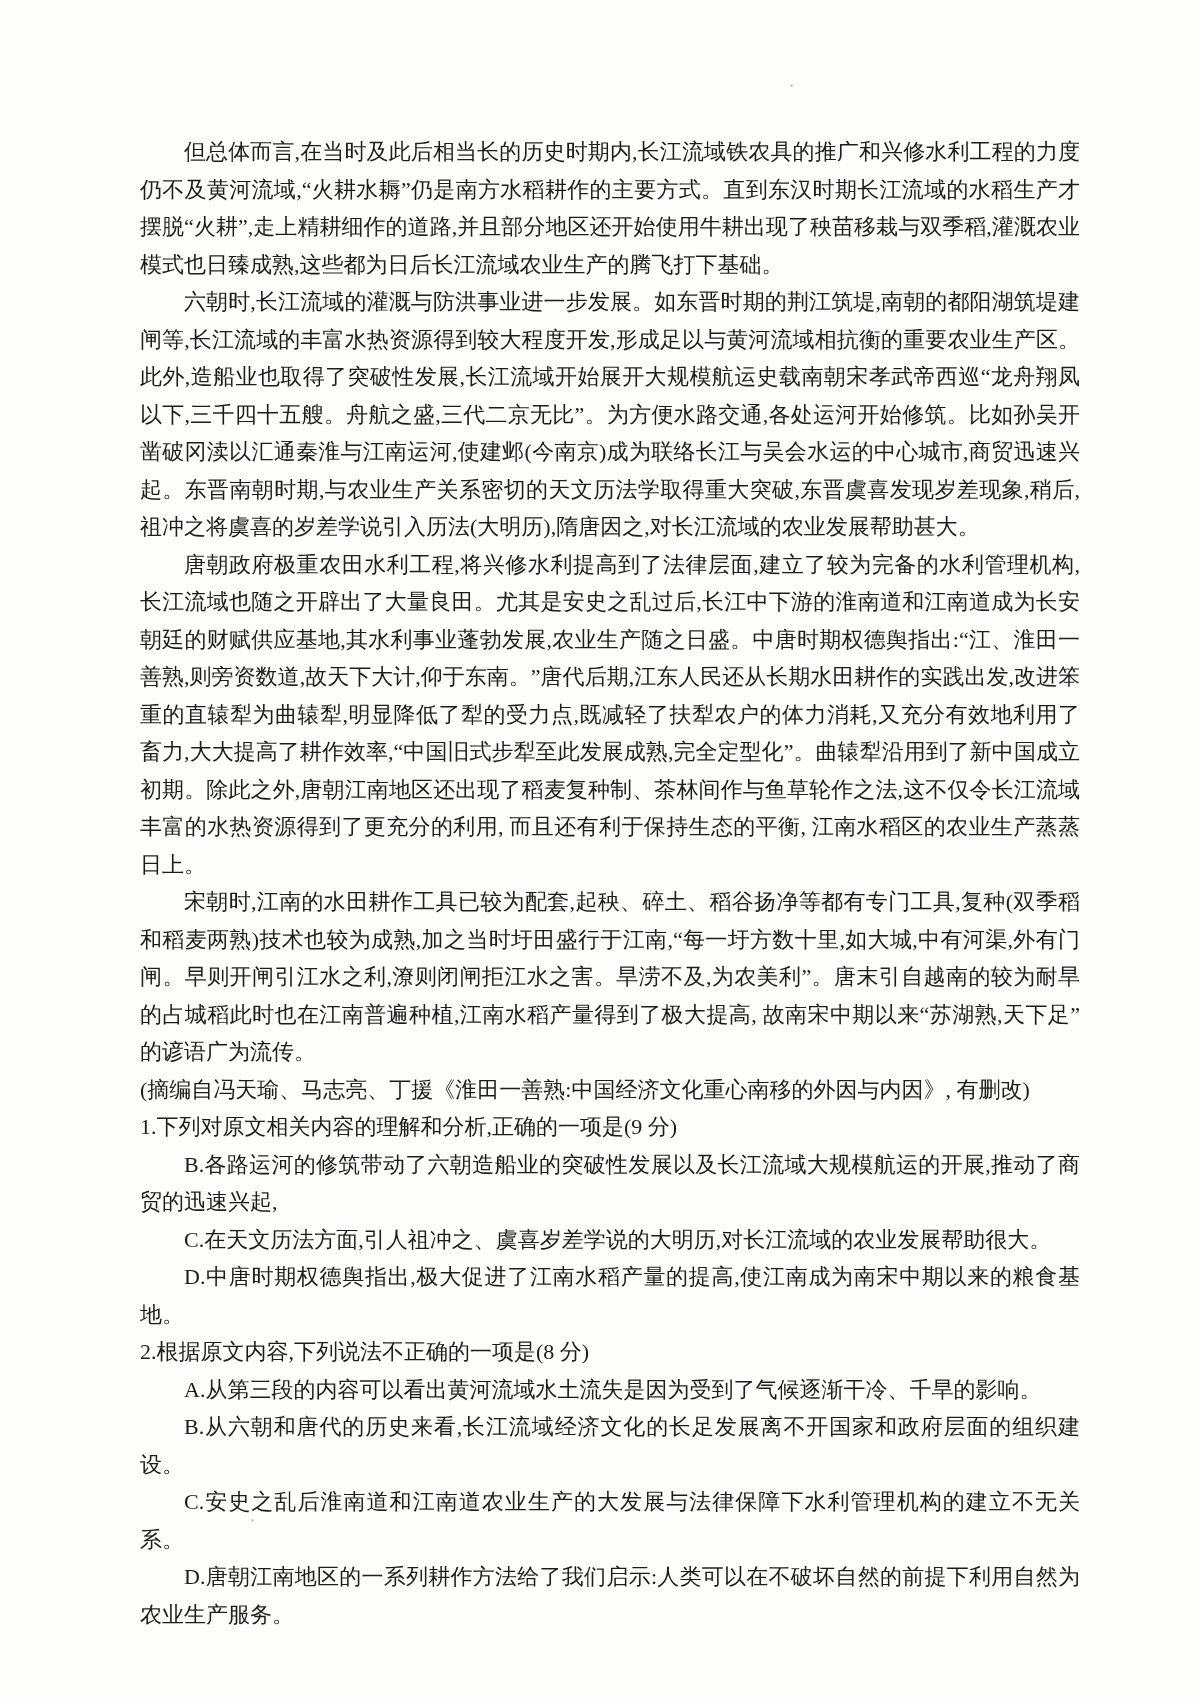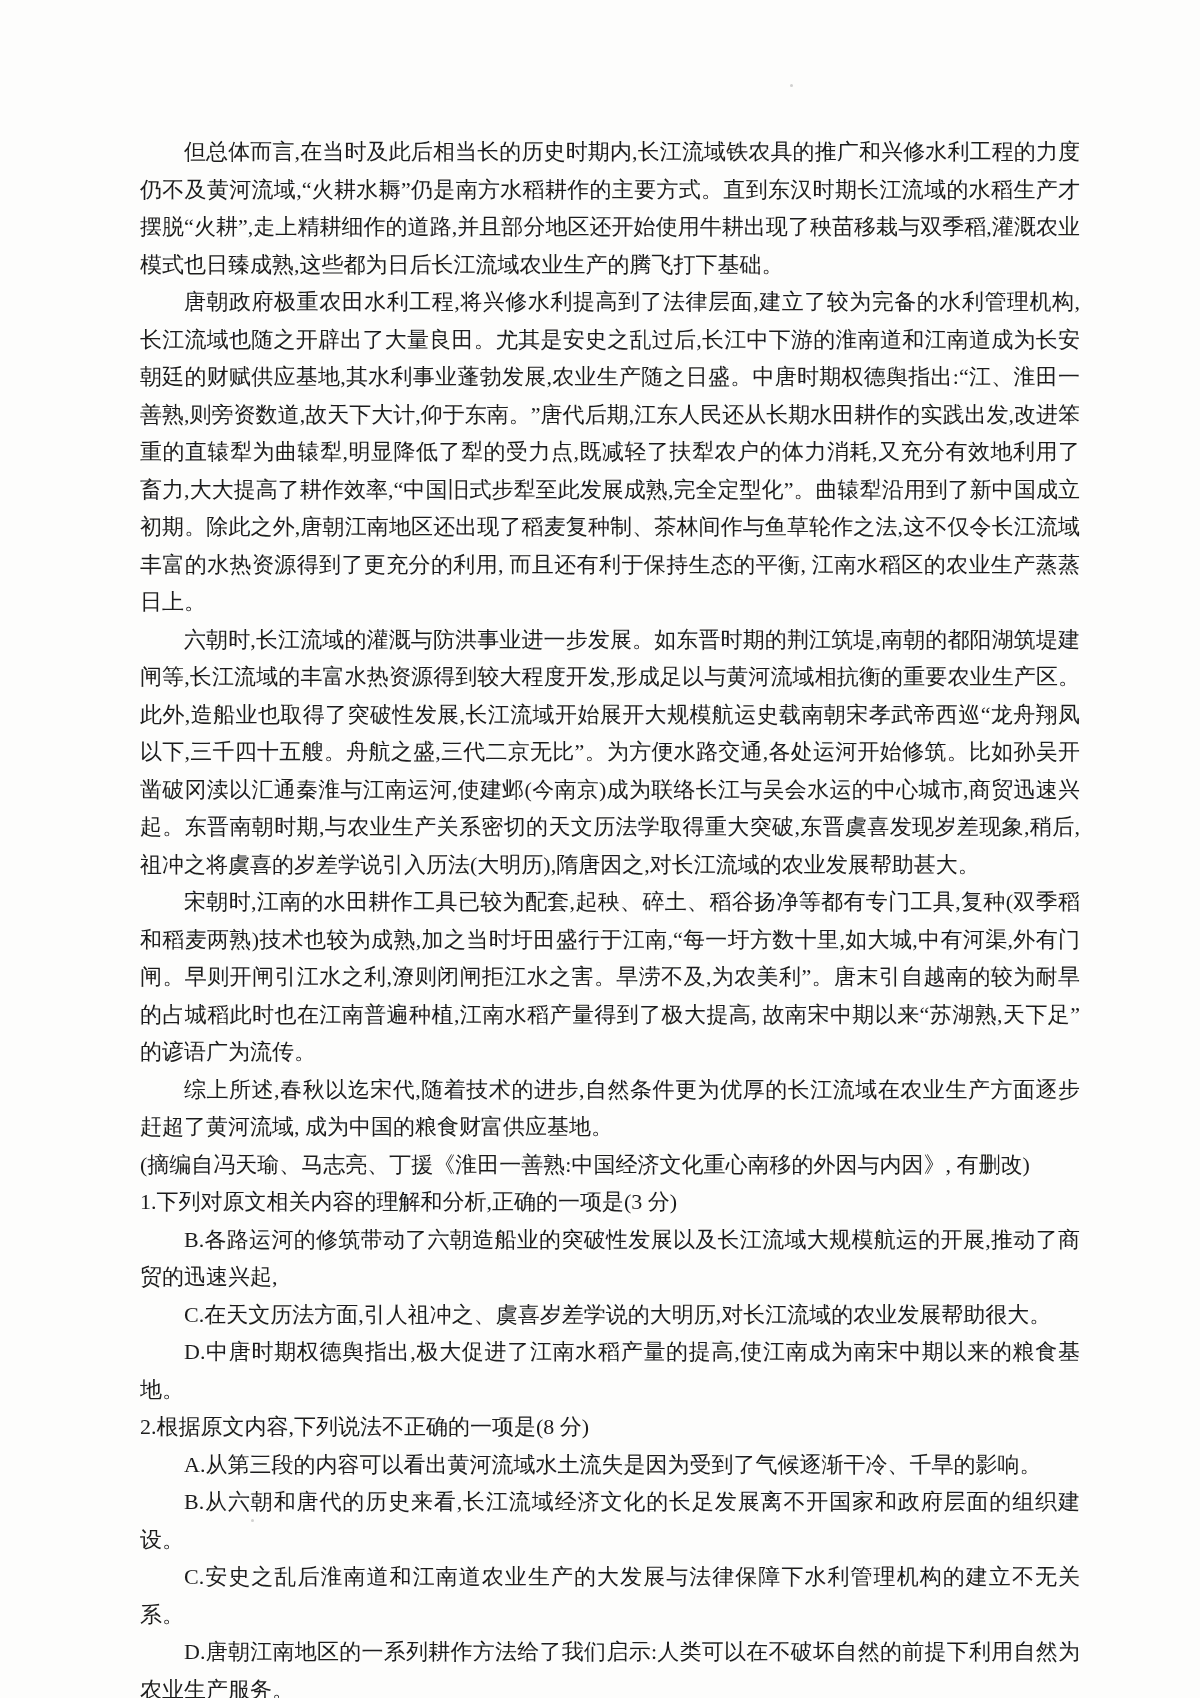--- a/index.html
+++ b/index.html
@@ -59,29 +59,28 @@
 </style>
 </head>
 <body>
 
 <div class="page">
   <span class="speck speck-top"></span>
   <span class="speck speck-bottom"></span>
 
   <div class="article">
     <p class="para">但总体而言,在当时及此后相当长的历史时期内,长江流域铁农具的推广和兴修水利工程的力度仍不及黄河流域,“火耕水耨”仍是南方水稻耕作的主要方式。直到东汉时期长江流域的水稻生产才摆脱“火耕”,走上精耕细作的道路,并且部分地区还开始使用牛耕出现了秧苗移栽与双季稻,灌溉农业模式也日臻成熟,这些都为日后长江流域农业生产的腾飞打下基础。</p>
+    <p class="para">六朝时,长江流域的灌溉与防洪事业进一步发展。如东晋时期的荆江筑堤,南朝的都阳湖筑堤建闸等,长江流域的丰富水热资源得到较大程度开发,形成足以与黄河流域相抗衡的重要农业生产区。此外,造船业也取得了突破性发展,长江流域开始展开大规模航运史载南朝宋孝武帝西巡“龙舟翔凤以下,三千四十五艘。舟航之盛,三代二京无比”。为方便水路交通,各处运河开始修筑。比如孙吴开凿破冈渎以汇通秦淮与江南运河,使建邺(今南京)成为联络长江与吴会水运的中心城市,商贸迅速兴起。东晋南朝时期,与农业生产关系密切的天文历法学取得重大突破,东晋虞喜发现岁差现象,稍后,祖冲之将虞喜的岁差学说引入历法(大明历),隋唐因之,对长江流域的农业发展帮助甚大。</p>
     <p class="para">唐朝政府极重农田水利工程,将兴修水利提高到了法律层面,建立了较为完备的水利管理机构,长江流域也随之开辟出了大量良田。尤其是安史之乱过后,长江中下游的淮南道和江南道成为长安朝廷的财赋供应基地,其水利事业蓬勃发展,农业生产随之日盛。中唐时期权德舆指出:“江、淮田一善熟,则旁资数道,故天下大计,仰于东南。”唐代后期,江东人民还从长期水田耕作的实践出发,改进笨重的直辕犁为曲辕犁,明显降低了犁的受力点,既减轻了扶犁农户的体力消耗,又充分有效地利用了畜力,大大提高了耕作效率,“中国旧式步犁至此发展成熟,完全定型化”。曲辕犁沿用到了新中国成立初期。除此之外,唐朝江南地区还出现了稻麦复种制、茶林间作与鱼草轮作之法,这不仅令长江流域丰富的水热资源得到了更充分的利用,  而且还有利于保持生态的平衡,  江南水稻区的农业生产蒸蒸日上。</p>
-    <p class="para">六朝时,长江流域的灌溉与防洪事业进一步发展。如东晋时期的荆江筑堤,南朝的都阳湖筑堤建闸等,长江流域的丰富水热资源得到较大程度开发,形成足以与黄河流域相抗衡的重要农业生产区。此外,造船业也取得了突破性发展,长江流域开始展开大规模航运史载南朝宋孝武帝西巡“龙舟翔凤以下,三千四十五艘。舟航之盛,三代二京无比”。为方便水路交通,各处运河开始修筑。比如孙吴开凿破冈渎以汇通秦淮与江南运河,使建邺(今南京)成为联络长江与吴会水运的中心城市,商贸迅速兴起。东晋南朝时期,与农业生产关系密切的天文历法学取得重大突破,东晋虞喜发现岁差现象,稍后,祖冲之将虞喜的岁差学说引入历法(大明历),隋唐因之,对长江流域的农业发展帮助甚大。</p>
     <p class="para">宋朝时,江南的水田耕作工具已较为配套,起秧、碎土、稻谷扬净等都有专门工具,复种(双季稻和稻麦两熟)技术也较为成熟,加之当时圩田盛行于江南,“每一圩方数十里,如大城,中有河渠,外有门闸。早则开闸引江水之利,潦则闭闸拒江水之害。旱涝不及,为农美利”。唐末引自越南的较为耐旱的占城稻此时也在江南普遍种植,江南水稻产量得到了极大提高,  故南宋中期以来“苏湖熟,天下足”的谚语广为流传。</p>
-    <p class="para">综上所述,春秋以迄宋代,随着技术的进步,自然条件更为优厚的长江流域在农业生产方面逐步赶超了黄河流域,  成为中国的粮食财富供应基地。</p>
     <p class="attribution">(摘编自冯天瑜、马志亮、丁援《淮田一善熟:中国经济文化重心南移的外因与内因》, 有删改)</p>
   </div>
 
   <div class="questions">
-    <p class="stem">1.下列对原文相关内容的理解和分析,正确的一项是(3 分)</p>
+    <p class="stem">1.下列对原文相关内容的理解和分析,正确的一项是(9 分)</p>
     <p class="option">B.各路运河的修筑带动了六朝造船业的突破性发展以及长江流域大规模航运的开展,推动了商贸的迅速兴起,</p>
     <p class="option">C.在天文历法方面,引人祖冲之、虞喜岁差学说的大明历,对长江流域的农业发展帮助很大。</p>
     <p class="option">D.中唐时期权德舆指出,极大促进了江南水稻产量的提高,使江南成为南宋中期以来的粮食基地。</p>
 
     <p class="stem">2.根据原文内容,下列说法不正确的一项是(8 分)</p>
     <p class="option">A.从第三段的内容可以看出黄河流域水土流失是因为受到了气候逐渐干冷、千旱的影响。</p>
     <p class="option">B.从六朝和唐代的历史来看,长江流域经济文化的长足发展离不开国家和政府层面的组织建设。</p>
     <p class="option">C.安史之乱后淮南道和江南道农业生产的大发展与法律保障下水利管理机构的建立不无关系。</p>
     <p class="option">D.唐朝江南地区的一系列耕作方法给了我们启示:人类可以在不破坏自然的前提下利用自然为农业生产服务。</p>
   </div>

